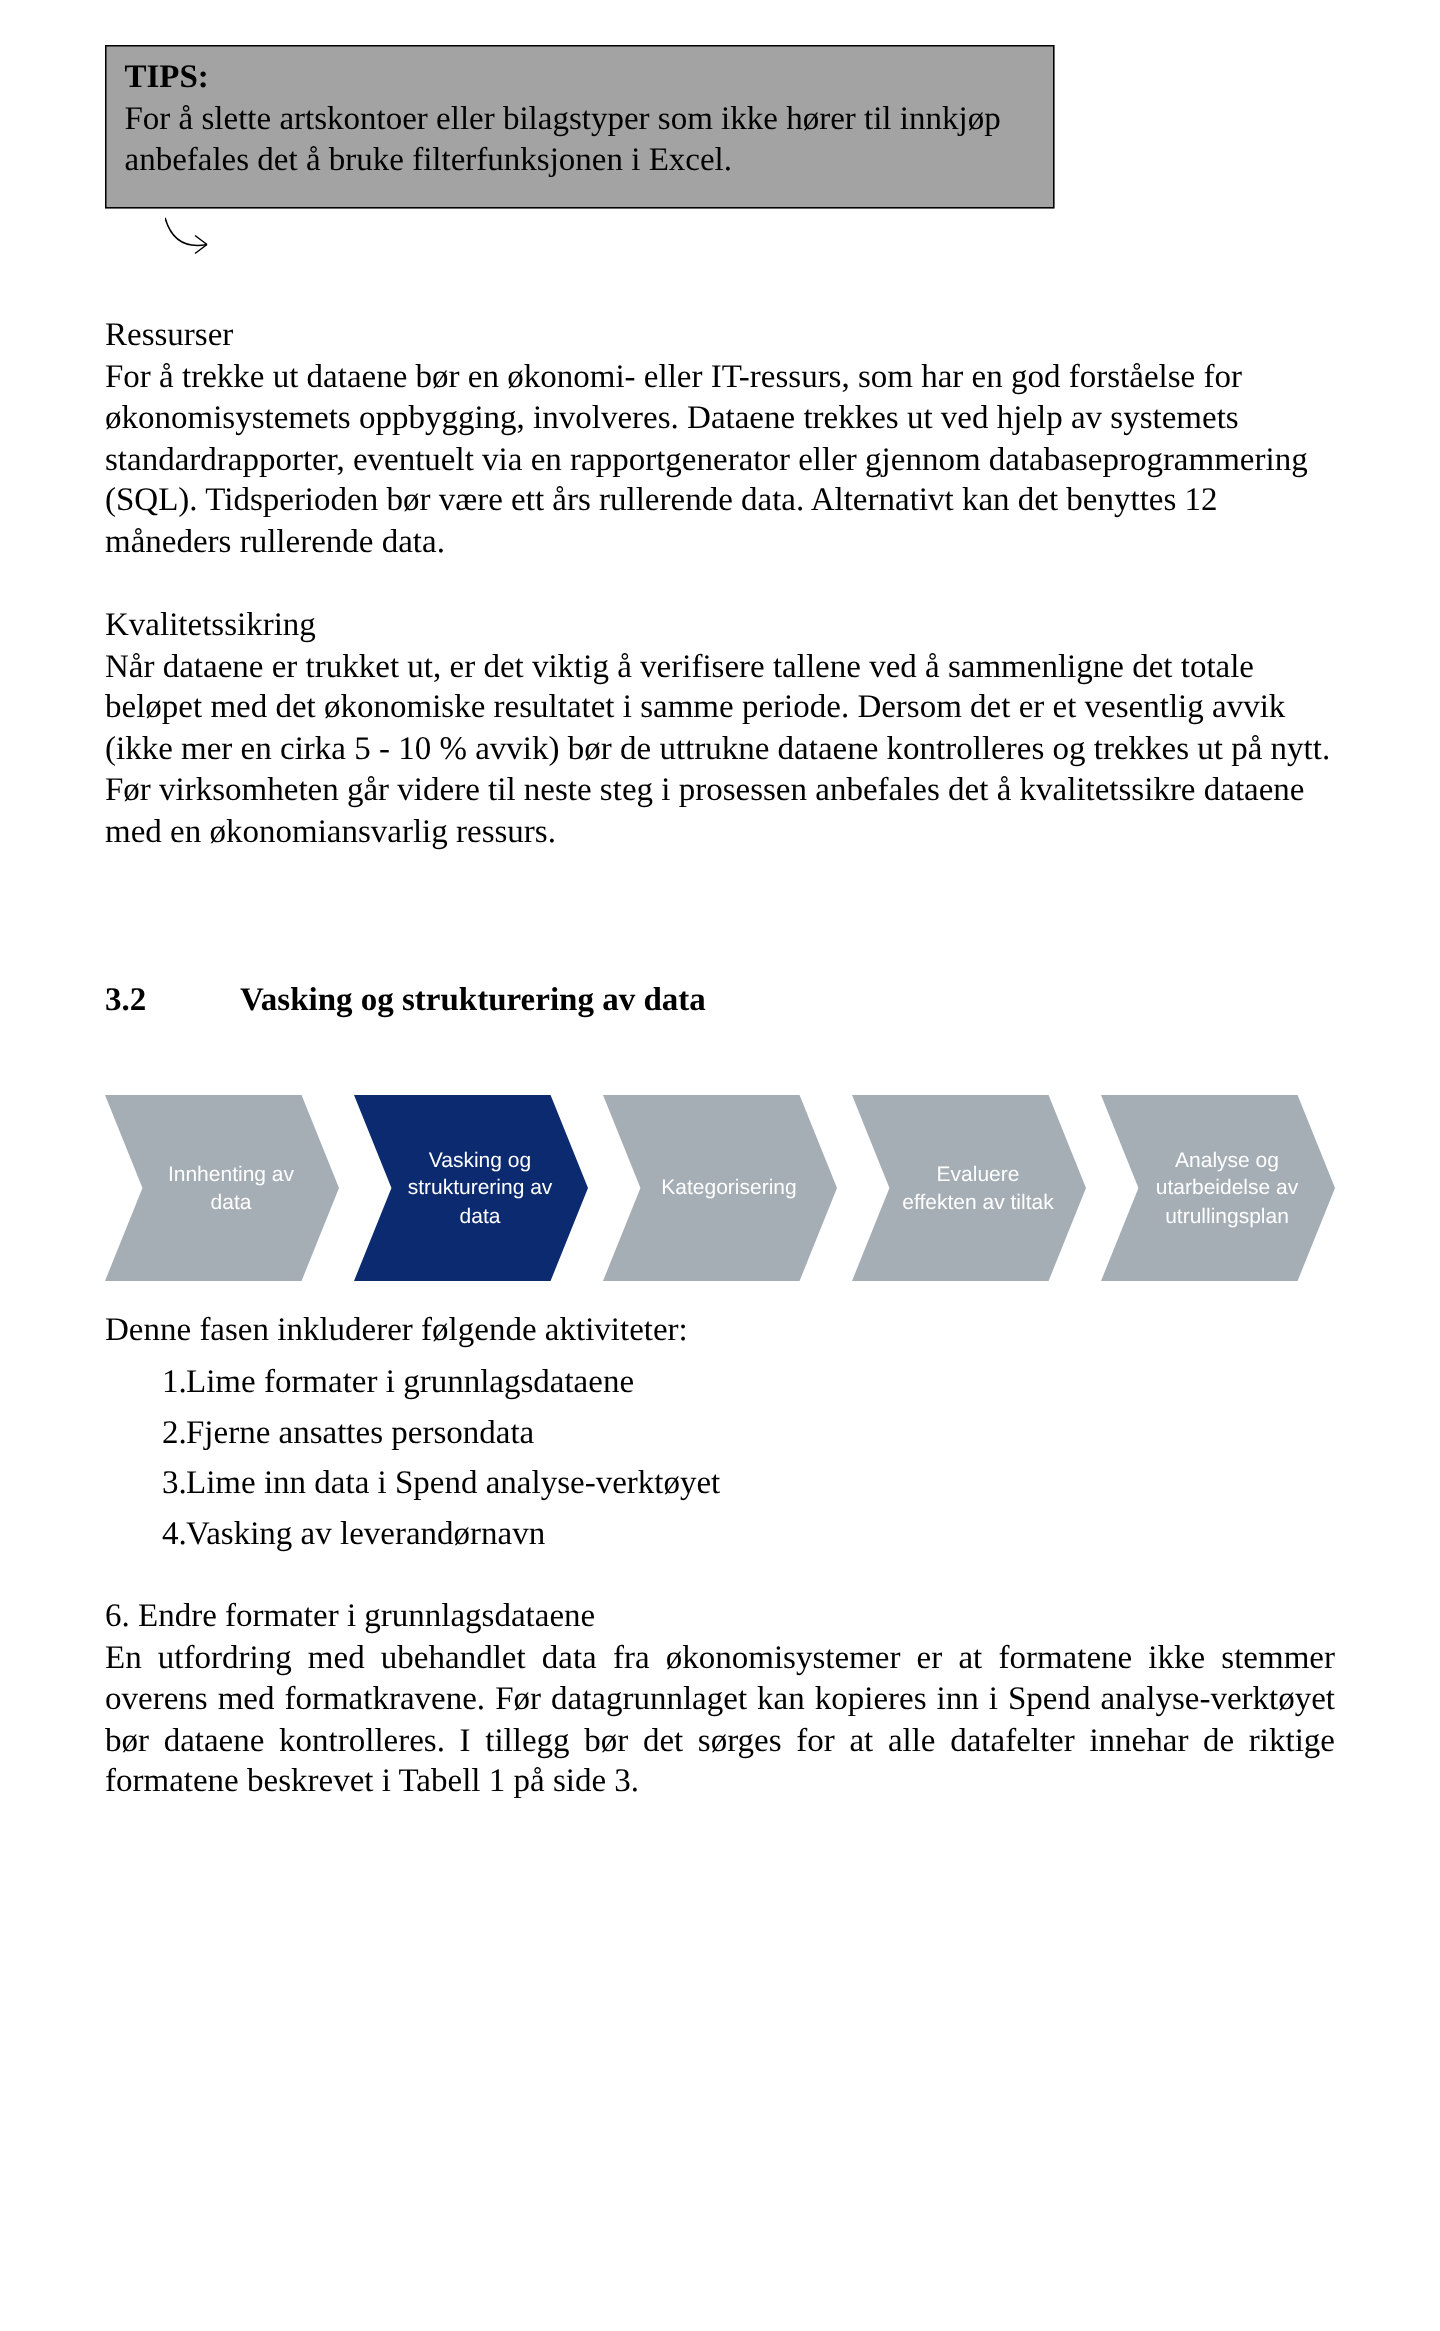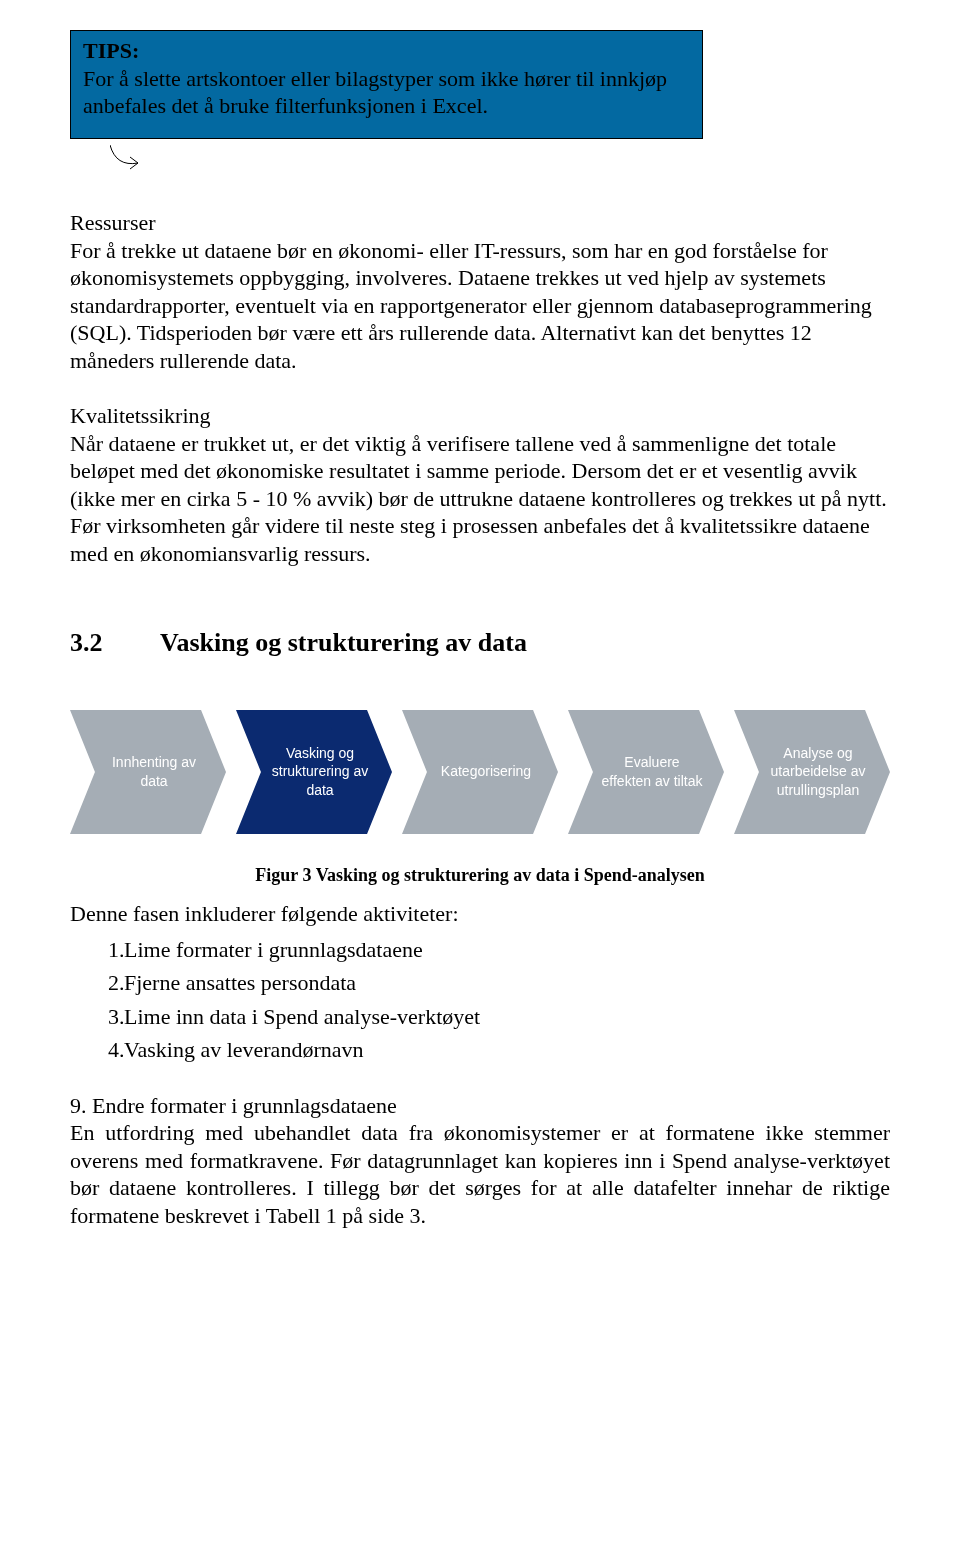--- a/index.html
+++ b/index.html
@@ -12,21 +12,21 @@
     min-height: 1554px;
     margin: 0 auto;
     padding: 30px 70px 40px 70px;
     box-sizing: border-box;
     font-family: "Times New Roman", Times, serif;
     font-size: 22px;
     line-height: 1.25;
     color: #000;
   }
   .tips-box {
-    background: #0369a1;
+    background: #a3a3a3;
     border: 1px solid #000;
     padding: 6px 12px 18px 12px;
     margin-bottom: 8px;
     font-size: 22px;
     width: 74%;
   }
   .tips-box .tips-title {
     font-weight: bold;
   }
   .callout-arrow {
@@ -38,22 +38,22 @@
   }
   .para-title {
     display: inline;
   }
   .body-text {
     text-align: left;
     text-justify: inter-word;
   }
   .sec-heading {
     font-weight: bold;
-    font-size: 26px;
-    margin-top: 60px;
+    font-size: 22px;
+    margin-top: 85px;
   }
   .sec-heading .num {
     display: inline-block;
     width: 90px;
   }
   .chevron-row {
     display: flex;
     align-items: stretch;
     margin-top: 50px;
     margin-bottom: 18px;
@@ -164,28 +164,27 @@
       <div class="label">Evaluere effekten av tiltak</div>
     </div>
     <div class="chevron">
       <svg viewBox="0 0 100 100" preserveAspectRatio="none">
         <polygon points="0,0 84,0 100,50 84,100 0,100 16,50" fill="#a5adb5"></polygon>
       </svg>
       <div class="label">Analyse og utarbeidelse av utrullingsplan</div>
     </div>
   </div>
 
-  <div class="fig-caption">Figur 3 Vasking og strukturering av data i Spend-analysen</div>
 
   <div class="body-text">Denne fasen inkluderer følgende aktiviteter:</div>
   <ol class="list-items">
     <li>Lime formater i grunnlagsdataene</li>
     <li>Fjerne ansattes persondata</li>
     <li>Lime inn data i Spend analyse-verktøyet</li>
     <li>Vasking av leverandørnavn</li>
   </ol>
 
   <div class="section-block just">
-    <span class="subhead-run">9. Endre formater i grunnlagsdataene</span><br>
+    <span class="subhead-run">6. Endre formater i grunnlagsdataene</span><br>
     <span>En utfordring med ubehandlet data fra økonomisystemer er at formatene ikke stemmer overens med formatkravene. Før datagrunnlaget kan kopieres inn i Spend analyse-verktøyet bør dataene kontrolleres. I tillegg bør det sørges for at alle datafelter innehar de riktige formatene beskrevet i Tabell 1 på side 3.</span>
   </div>
 
 </div>
 
 </body></html>

